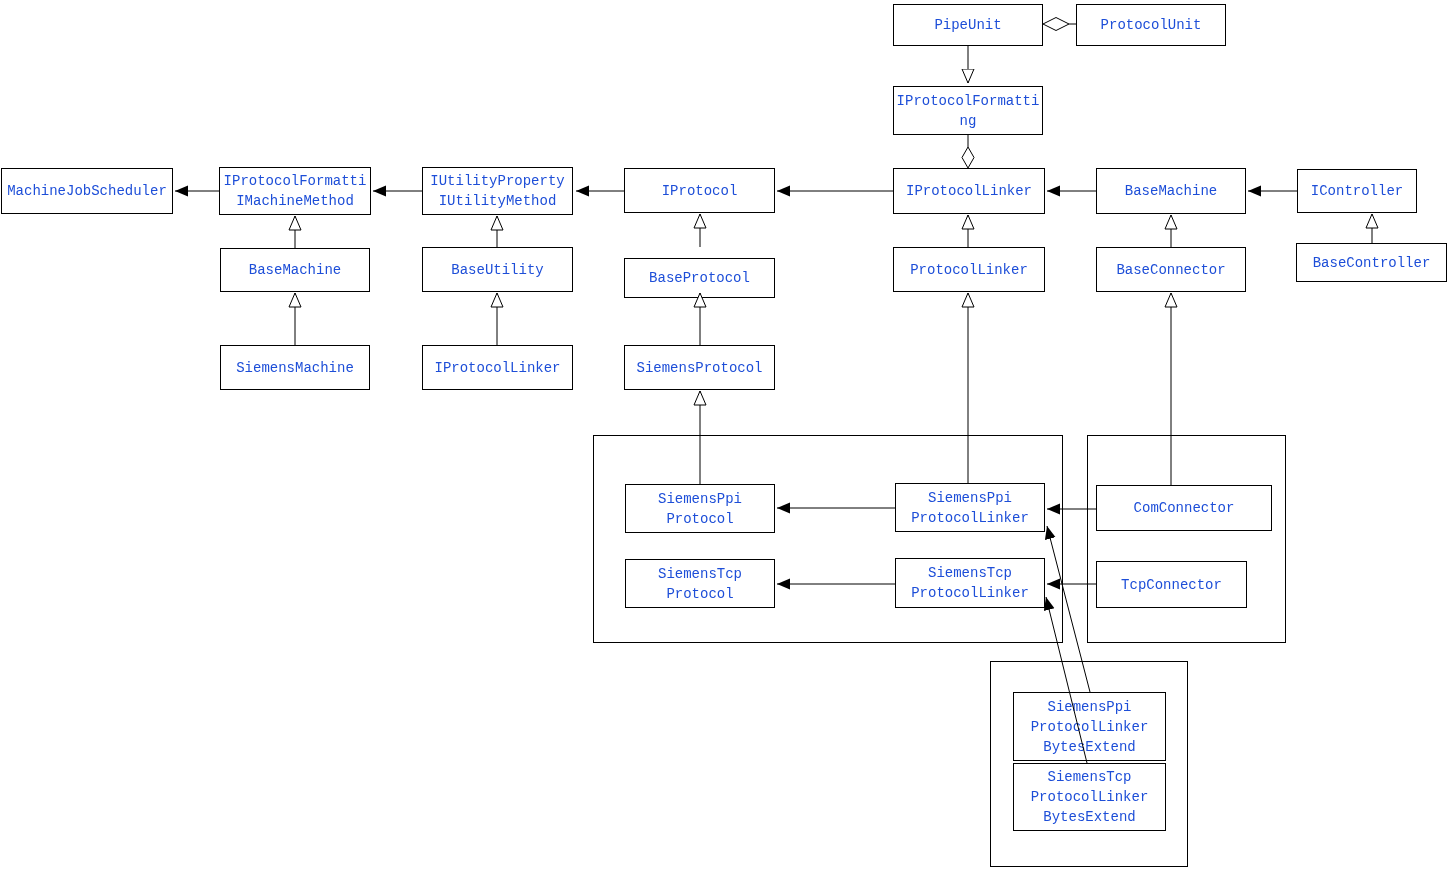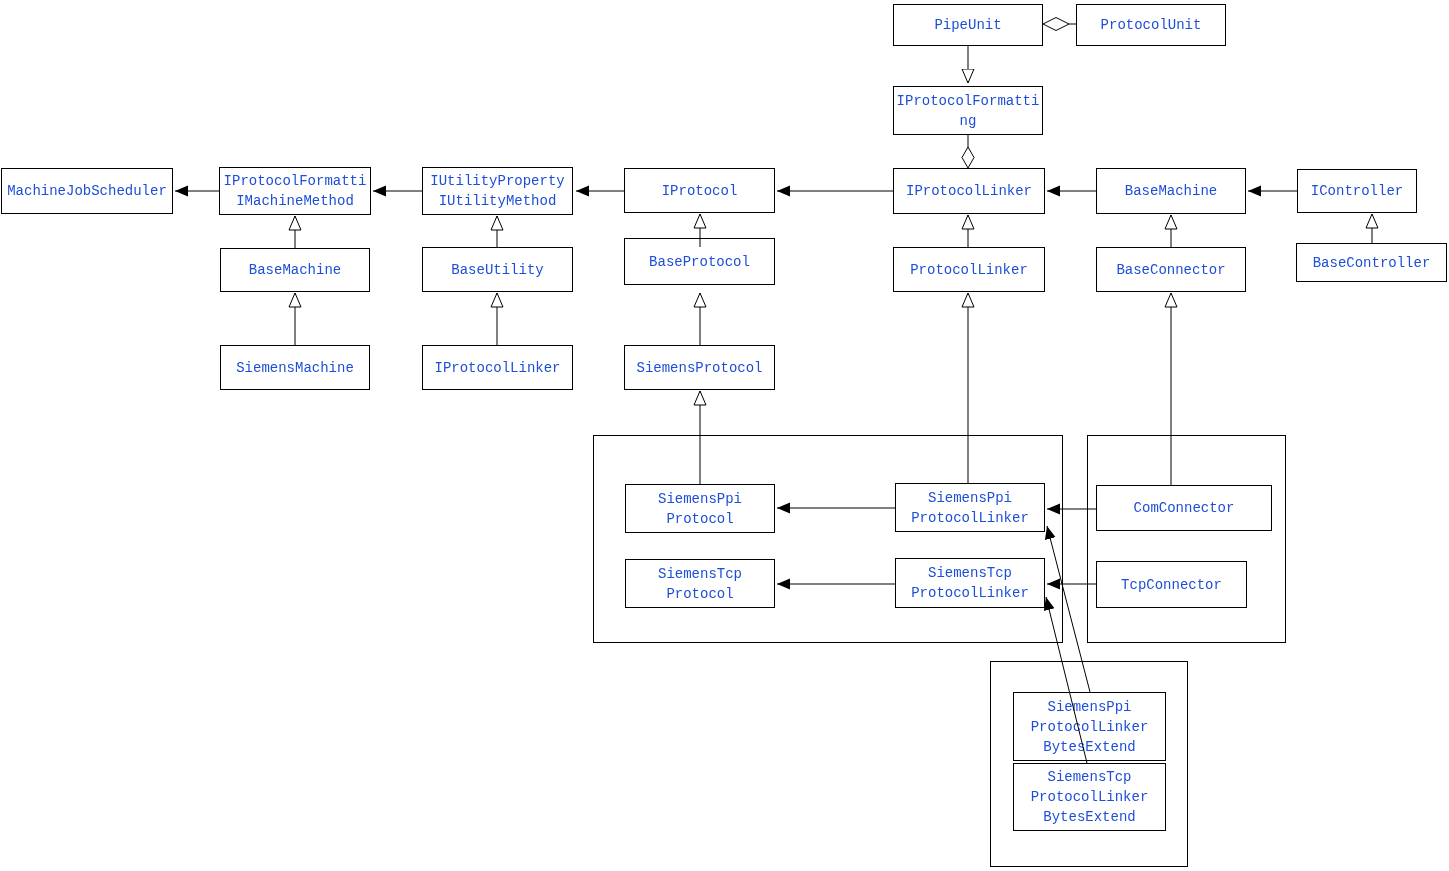--- a/index.html
+++ b/index.html
@@ -59,21 +59,21 @@
 IMachineMethod</div>
   <div class="node" style="left:422px;top:167px;width:151px;height:48px">IUtilityProperty
 IUtilityMethod</div>
   <div class="node" style="left:624px;top:168px;width:151px;height:45px">IProtocol</div>
   <div class="node" style="left:893px;top:168px;width:152px;height:46px">IProtocolLinker</div>
   <div class="node" style="left:1096px;top:168px;width:150px;height:46px">BaseMachine</div>
   <div class="node" style="left:1297px;top:169px;width:120px;height:44px">IController</div>
 
   <div class="node" style="left:220px;top:248px;width:150px;height:44px">BaseMachine</div>
   <div class="node" style="left:422px;top:247px;width:151px;height:45px">BaseUtility</div>
-  <div class="node" style="left:624px;top:238px;width:151px;height:47px">BaseProtocol</div>
+  <div class="node" style="left:624px;top:258px;width:151px;height:40px">BaseProtocol</div>
   <div class="node" style="left:893px;top:247px;width:152px;height:45px">ProtocolLinker</div>
   <div class="node" style="left:1096px;top:247px;width:150px;height:45px">BaseConnector</div>
   <div class="node" style="left:1296px;top:243px;width:151px;height:39px">BaseController</div>
 
   <div class="node" style="left:220px;top:345px;width:150px;height:45px">SiemensMachine</div>
   <div class="node" style="left:422px;top:345px;width:151px;height:45px">IProtocolLinker</div>
   <div class="node" style="left:624px;top:345px;width:151px;height:45px">SiemensProtocol</div>
 
   <div class="node" style="left:625px;top:484px;width:150px;height:49px">SiemensPpi
 Protocol</div>

